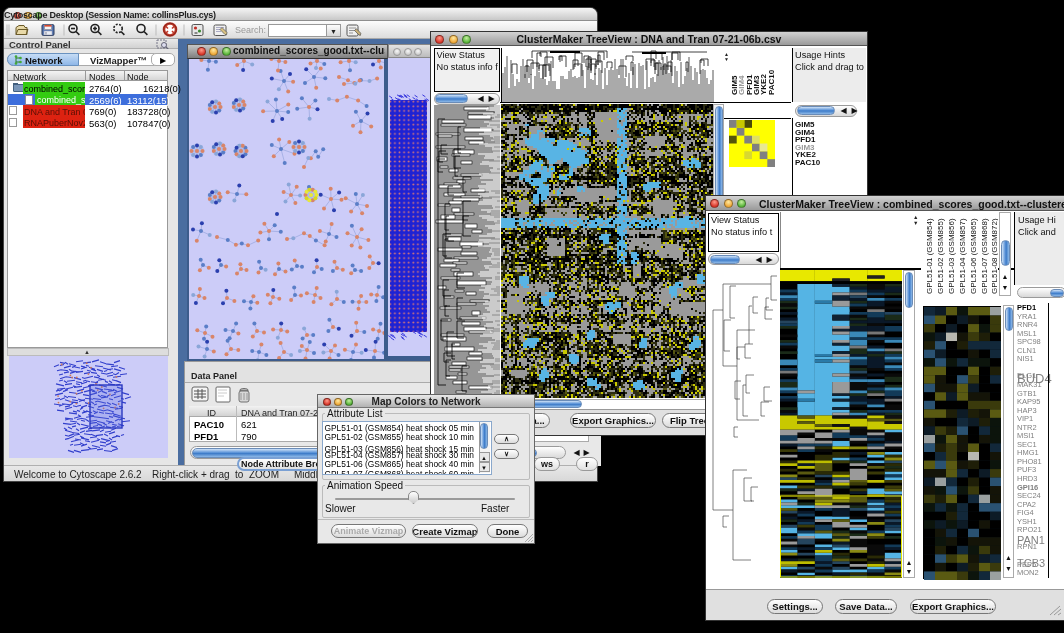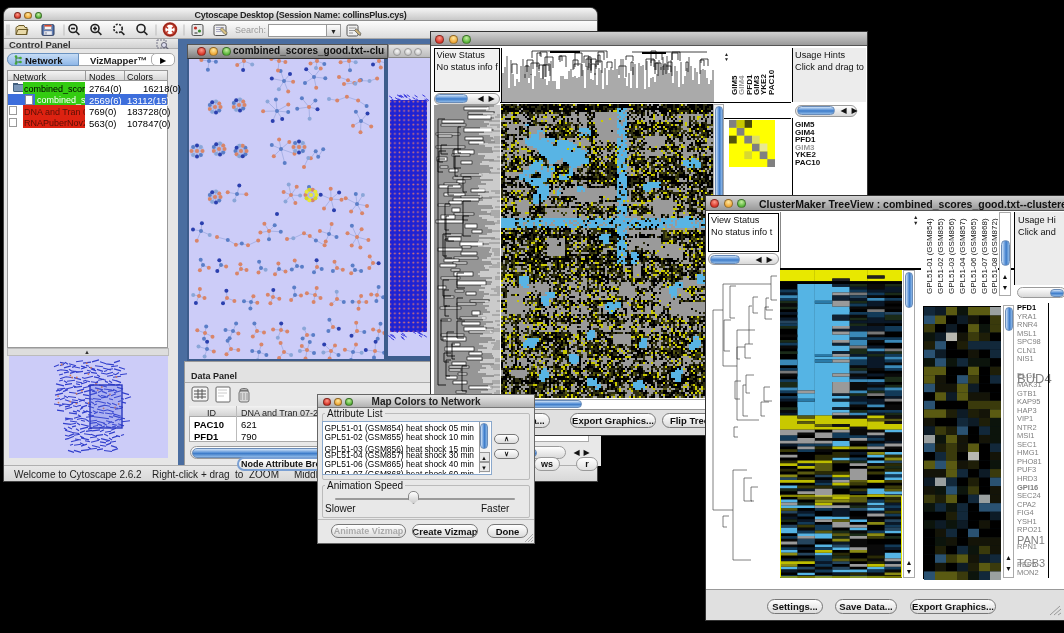--- a/index.html
+++ b/index.html
@@ -3,21 +3,21 @@
 *{margin:0;padding:0;box-sizing:border-box}
 html,body{width:1064px;height:633px}
 body{background:#000;font-family:"Liberation Sans",sans-serif;position:relative;overflow:hidden}
 .abs{position:absolute}
 </style></head><body>
 <div class="abs" style="left:4px;top:8px;width:593px;height:473px;background:#e6e6e6;border-radius:7px 7px 0 0;box-shadow:0 0 0 1px #444;z-index:1">
     <div class="abs" style="left:0;top:0;width:593px;height:13px;border-radius:7px 7px 0 0;background:linear-gradient(#f5f5f5,#c8c8c8);border-bottom:1px solid #8e8e8e"></div>
     <div style="position:absolute;left:9.7px;top:3.7px;width:7.6px;height:7.6px;border-radius:50%;background:radial-gradient(circle at 50% 30%,#ff9a8a,#d83d2e 70%);border:0.5px solid rgba(0,0,0,0.4)"></div>
     <div style="position:absolute;left:20.2px;top:3.7px;width:7.6px;height:7.6px;border-radius:50%;background:radial-gradient(circle at 50% 30%,#ffe9a0,#efa93a 70%);border:0.5px solid rgba(0,0,0,0.4)"></div>
     <div style="position:absolute;left:30.7px;top:3.7px;width:7.6px;height:7.6px;border-radius:50%;background:radial-gradient(circle at 50% 30%,#c6f0a0,#58b43a 70%);border:0.5px solid rgba(0,0,0,0.4)"></div>
-    <div class="abs" style="left:0;top:1.5px;width:593px;height:11px;text-align:center;font-size:9px;letter-spacing:-0.25px;font-weight:bold;color:#222">Cytoscape Desktop (Session Name: collinsPlus.cys)</div>
+    <div class="abs" style="left:0;top:1.5px;width:593px;height:11px;text-align:left;font-size:9px;letter-spacing:-0.25px;font-weight:bold;color:#222">Cytoscape Desktop (Session Name: collinsPlus.cys)</div>
     <div class="abs" style="left:0;top:13px;width:593px;height:18px;background:linear-gradient(#fcfcfc,#dcdcdc);border-bottom:1px solid #a8a8a8"></div>
     <div class="abs" style="left:0;top:13px;width:593px;height:18px">
       <svg width="593" height="18" viewBox="0 0 593 17" style="display:block">
 <path d="M3 3v11M5 3v11" stroke="#bbb" stroke-width="1"></path>
 <path d="M12 6l3-2h5l1 2h2v7H12zM12 13l2-5h10l-2 5z" fill="#e8d9a8" stroke="#6b5a28" stroke-width="1"></path>
 <rect x="38" y="3" width="12" height="11" rx="1.5" fill="#5577b4" stroke="#2a3a5a"></rect>
         <rect x="40.5" y="3.5" width="7" height="4.5" fill="#f4f4f4" stroke="#99a"></rect>
         <rect x="40.5" y="3.5" width="7" height="1.6" fill="#d84a30"></rect>
         <rect x="40" y="9.5" width="8" height="4" fill="#e8ecf4" stroke="#99a" stroke-width="0.5"></rect>
         <path d="M42 10.5v2.5" stroke="#889" stroke-width="1"></path>
@@ -543,21 +543,21 @@
       <circle cx="7.5" cy="7" r="1.3" fill="#44aa33"></circle>
       <circle cx="3" cy="8.5" r="1.3" fill="#44aa33"></circle>
 </svg>
     <div class="abs" style="left:21px;top:6.0px;font-size:9.5px;font-weight:bold;color:#111">Network</div>
     <div class="abs" style="left:86px;top:6.0px;font-size:9.5px;font-weight:bold;color:#222">VizMapper™</div>
     <div class="abs" style="left:147px;top:4.0px;width:24px;height:13px;background:#fff;border:1px solid #aaa;border-radius:5px;font-size:8px;text-align:center;line-height:13px;color:#000">▶</div>
     <div class="abs" style="left:3px;top:21.0px;width:161px;height:278px;background:#fff;border:1px solid #999"></div>
     <div class="abs" style="left:3px;top:21.0px;width:161px;height:11px;background:linear-gradient(#f4f4f4,#d6d6d6);border:1px solid #999"></div>
     <div class="abs" style="left:9px;top:22.5px;font-size:9px;color:#111">Network</div>
     <div class="abs" style="left:85px;top:22.5px;font-size:9px;color:#111">Nodes</div>
-    <div class="abs" style="left:123px;top:22.5px;font-size:9px;color:#111">Colors</div>
+    <div class="abs" style="left:123px;top:22.5px;font-size:9px;color:#111">Node</div>
     <div class="abs" style="left:81px;top:21.0px;width:1px;height:11px;background:#999"></div>
     <div class="abs" style="left:120px;top:21.0px;width:1px;height:11px;background:#999"></div>
     <div class="abs" style="left:9px;top:34.5px;width:11px;height:8px;background:#7a96b8;border:1px solid #44607e;border-radius:1px"></div>
     <div class="abs" style="left:9px;top:33.5px;width:5px;height:2px;background:#7a96b8;border:1px solid #44607e"></div>
     <div class="abs" style="left:19px;top:33.0px;width:62px;height:11.5px;background:#33cc11"></div>
     <div class="abs" style="left:20px;top:34.5px;font-size:9px;color:#000;white-space:nowrap;width:61px;overflow:hidden">combined_scores_</div>
     <div class="abs" style="left:85px;top:34.0px;font-size:9.5px;color:#000">2764(0)</div>
     <div class="abs" style="left:139px;top:34.0px;font-size:9.5px;color:#000">16218(0)</div>
     <div class="abs" style="left:4px;top:44.5px;width:159px;height:11.5px;background:#3d6edc"></div>
     <div class="abs" style="left:21px;top:45.5px;width:8px;height:10px;background:#fff;border:0.5px solid #889"></div>
@@ -604,20 +604,21 @@
         <circle cx="52.6" cy="8.5" r="0.9" fill="#d07858"></circle>
         <rect x="81" y="29" width="32" height="43" fill="#5a6ae0" fill-opacity="0.28" stroke="#2a38c0" stroke-width="1.4"></rect>
       </svg>
     </div>
   </div>
 <div class="abs" style="left:431px;top:32px;width:436px;height:403px;background:#fff;box-shadow:0 0 0 1px #333;z-index:10">
     <div class="abs" style="left:0;top:0;width:436px;height:14px;background:linear-gradient(#d2d2d2,#9a9a9a);border-bottom:1px solid #555"></div>
     <div style="position:absolute;left:4.0px;top:2.5px;width:9.0px;height:9.0px;border-radius:50%;background:radial-gradient(circle at 50% 30%,#ff9a8a,#d8372a 70%);border:0.5px solid rgba(0,0,0,0.4)"></div>
     <div style="position:absolute;left:17.5px;top:2.5px;width:9.0px;height:9.0px;border-radius:50%;background:radial-gradient(circle at 50% 30%,#ffe9a0,#efa93a 70%);border:0.5px solid rgba(0,0,0,0.4)"></div>
     <div style="position:absolute;left:30.5px;top:2.5px;width:9.0px;height:9.0px;border-radius:50%;background:radial-gradient(circle at 50% 30%,#c6f0a0,#58b43a 70%);border:0.5px solid rgba(0,0,0,0.4)"></div>
+    <div class="abs" style="left:44px;top:1px;width:348px;height:12px;text-align:center;font-size:10.5px;font-weight:bold;color:#111;white-space:nowrap">ClusterMaker TreeView : DNA and Tran 07-21-06b.csv</div>
     <div class="abs" style="left:2.5px;top:15.5px;width:66px;height:44px;background:#f0f0f0;border:1px solid #000"></div>
     <div class="abs" style="left:5.5px;top:17px;font-size:9.2px;color:#111;line-height:12px;white-space:nowrap;width:64px;overflow:hidden">View Status<br>No status info f</div>
     <div style="position:absolute;left:2.5px;top:60.5px;width:66px;height:12px;border-radius:6px;background:linear-gradient(#fff,#d8d8d8);border:1px solid #9a9a9a"></div>
     <div style="position:absolute;left:4px;top:62px;width:33px;height:9px;border-radius:4.5px;background:linear-gradient(#cfe2f7,#5b93d8 45%,#3d7bc8 55%,#8db9e8);border:1px solid #6a8cb8"></div>
     <div class="abs" style="left:44px;top:61px;width:11px;height:11px;font-size:8px;color:#111;text-align:center;line-height:11px">◀</div>
     <div class="abs" style="left:55px;top:61px;width:11px;height:11px;font-size:8px;color:#111;text-align:center;line-height:11px">▶</div>
     <div class="abs" style="left:69.5px;top:15.5px;width:212px;height:54px;border-left:1px solid #000">
       <svg width="212" height="54" viewBox="0 0 212 54" style="display:block">
         <rect width="212" height="54" fill="#fff"></rect>
         <path stroke="#8e8e8e" stroke-width="1.5" d="M1 54V25M3 54V19M5 54V8M7 54V40M9 54V12M11 54V26M13 54V38M15 54V31M17 54V34M19 54V18M21 54V11M23 54V26M25 54V17M27 54V35M29 54V26M31 54V41M33 54V28M35 54V15M37 54V24M39 54V30M41 54V17M43 54V31M45 54V37M47 54V33M49 54V13M51 54V33M53 54V33M55 54V41M57 54V41M59 54V28M61 54V28M63 54V31M65 54V31M67 54V23M69 54V21M71 54V29M73 54V28M75 54V30M77 54V29M79 54V17M81 54V22M83 54V40M85 54V18M87 54V15M89 54V31M91 54V32M93 54V25M95 54V37M97 54V20M99 54V22M101 54V41M103 54V20M105 54V37M107 54V22M109 54V19M111 54V22M113 54V11M115 54V21M117 54V30M119 54V11M121 54V11M123 54V30M125 54V38M127 54V25M129 54V40M131 54V19M133 54V16M135 54V40M137 54V15M139 54V18M141 54V17M143 54V41M145 54V13M147 54V39M149 54V30M151 54V29M153 54V34M155 54V26M157 54V12M159 54V19M161 54V9M163 54V19M165 54V8M167 54V25M169 54V12M171 54V35M173 54V18M175 54V23M177 54V39M179 54V14M181 54V36M183 54V28M185 54V20M187 54V9M189 54V18M191 54V32M193 54V20M195 54V24M197 54V36M199 54V22M201 54V21M203 54V22M205 54V30M207 54V36M209 54V32M211 54V22"></path>

